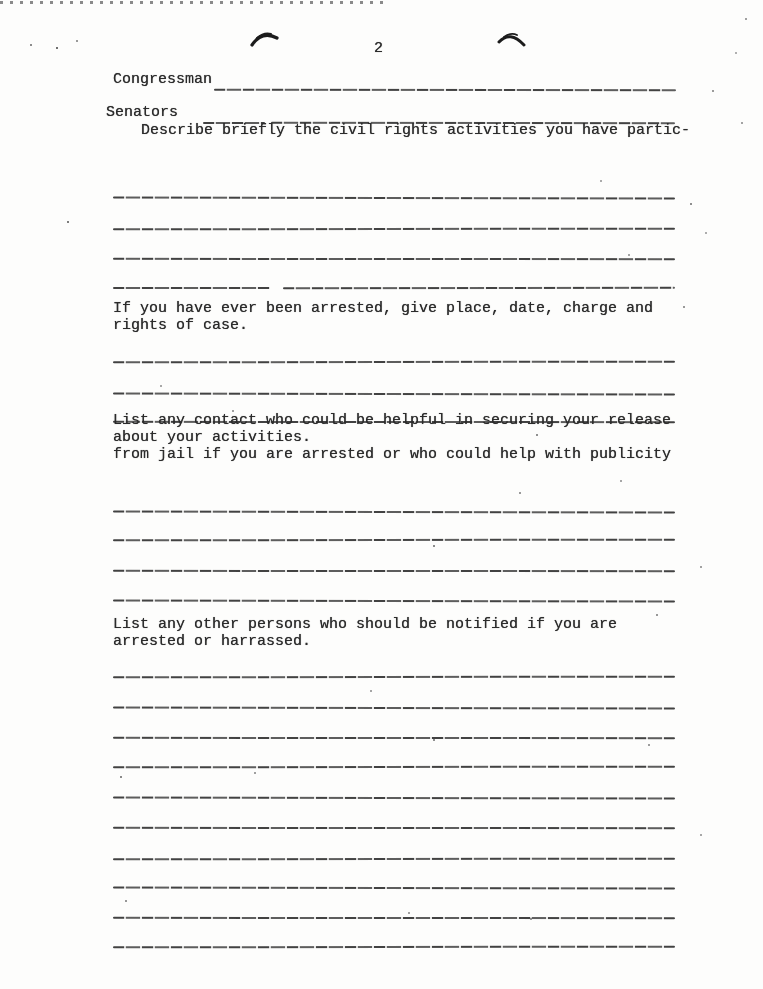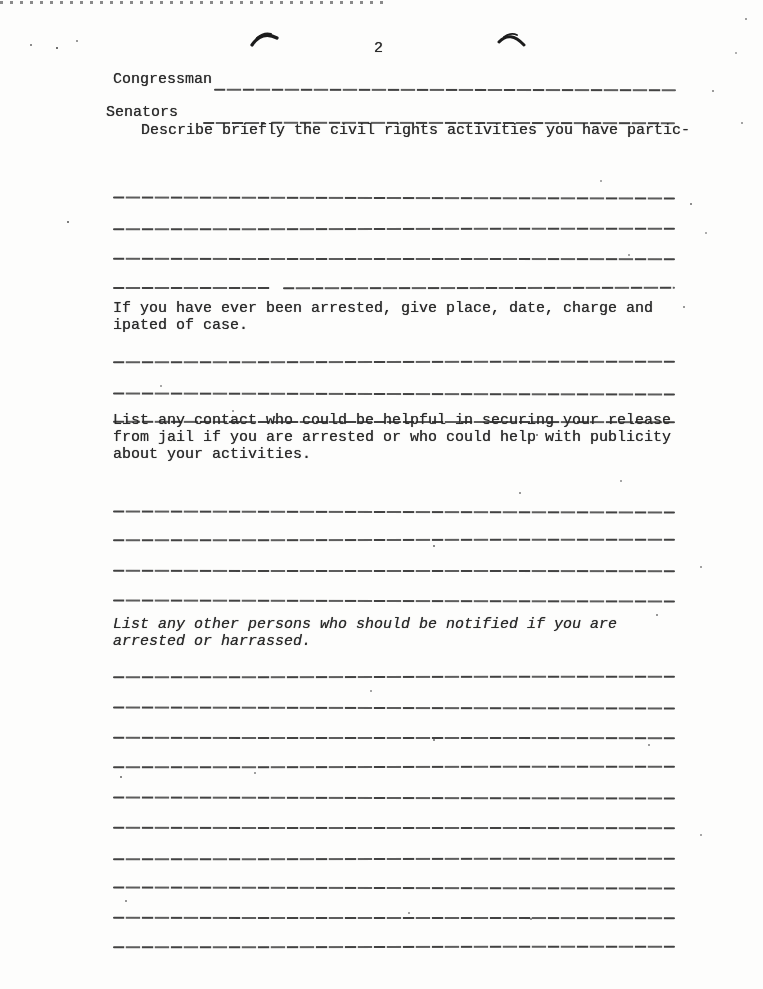--- a/index.html
+++ b/index.html
@@ -96,37 +96,37 @@
     <div>Describe briefly the civil rights activities you have partic-</div>
   </div>
   <div class="rule w1" style="left:113px; top:197px; width:562px;"></div>
   <div class="rule w2" style="left:113px; top:228px; width:562px;"></div>
   <div class="rule w3" style="left:113px; top:258px; width:562px;"></div>
   <div class="rule w1" style="left:113px; top:287px; width:157px;"></div>
   <div class="rule w2" style="left:283px; top:287px; width:392px;"></div>
 
   <div class="tw" style="left:113px; top:300px;">
     <div>If you have ever been arrested, give place, date, charge and</div>
-    <div>ipated of case.</div>
+    <div>rights of case.</div>
   </div>
   <div class="rule w2" style="left:113px; top:361px; width:562px;"></div>
   <div class="rule w1" style="left:113px; top:393px; width:562px;"></div>
   <div class="rule w3" style="left:113px; top:421px; width:562px;"></div>
 
   <div class="tw" style="left:113px; top:412px;">
     <div>List any contact who could be helpful in securing your release</div>
+    <div>about your activities.</div>
     <div>from jail if you are arrested or who could help with publicity</div>
-    <div>about your activities.</div>
   </div>
   <div class="rule w1" style="left:113px; top:511px; width:562px;"></div>
   <div class="rule w2" style="left:113px; top:539px; width:562px;"></div>
   <div class="rule w3" style="left:113px; top:570px; width:562px;"></div>
   <div class="rule w1" style="left:113px; top:600px; width:562px;"></div>
 
-  <div class="tw" style="left:113px; top:616px;font-style:italic;">
+  <div class="tw" style="left:113px; top:616px;">
     <div>List any other persons who should be notified if you are</div>
     <div>arrested or harrassed.</div>
   </div>
   <div class="rule w2" style="left:113px; top:676px; width:562px;"></div>
   <div class="rule w1" style="left:113px; top:707px; width:562px;"></div>
   <div class="rule w3" style="left:113px; top:737px; width:562px;"></div>
   <div class="rule w2" style="left:113px; top:766px; width:562px;"></div>
   <div class="rule w1" style="left:113px; top:797px; width:562px;"></div>
   <div class="rule w3" style="left:113px; top:827px; width:562px;"></div>
   <div class="rule w2" style="left:113px; top:858px; width:562px;"></div>

